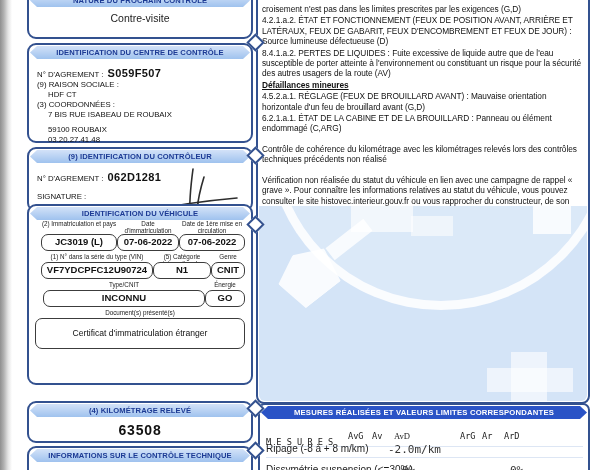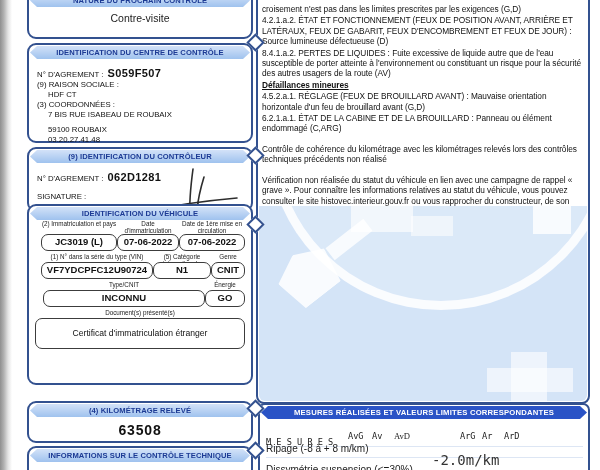--- a/index.html
+++ b/index.html
@@ -76,21 +76,21 @@
   .mesures-box{position:absolute;left:258px;top:403px;width:332px;height:80px;
         border:2px solid #33518f;border-radius:7px;background:#fff;box-sizing:border-box;z-index:2;}
   .mesures-header{margin:1px 1px 0;height:13px;line-height:13px;text-align:center;
         font-size:7.7px;font-weight:bold;color:#fff;background:#2a53c6;letter-spacing:.2px;
         clip-path:polygon(0 50%,7px 0,calc(100% - 7px) 0,100% 50%,calc(100% - 7px) 100%,7px 100%);}
   .mes-row{position:absolute;left:6px;right:5px;height:15px;}
   .mes-sep{border-bottom:1px solid #dde6f4;}
   .mes-title{font-family:"DejaVu Sans Mono",monospace;font-size:8.6px;color:#222;}
   .mes-col{position:absolute;top:0;font-family:"DejaVu Sans Mono",monospace;font-size:8.6px;color:#222;}
   .mes-label{position:absolute;left:0;top:1px;font-size:10px;font-weight:normal;color:#1b1b1b;}
-  .mes-val{position:absolute;top:10px;font-family:"DejaVu Sans Mono",monospace;font-size:14px;color:#333;margin-left:44px;}
+  .mes-val{position:absolute;top:1px;font-family:"DejaVu Sans Mono",monospace;font-size:11px;color:#333;}
 </style>
 </head>
 <body>
 
 <div id="canvas">
   <div class="edge-strip"></div>
 
   <div class="lbox box-nature">
     <div class="lbox-header">NATURE DU PROCHAIN CONTRÔLE</div>
     <div class="nature-value">Contre-visite</div>

